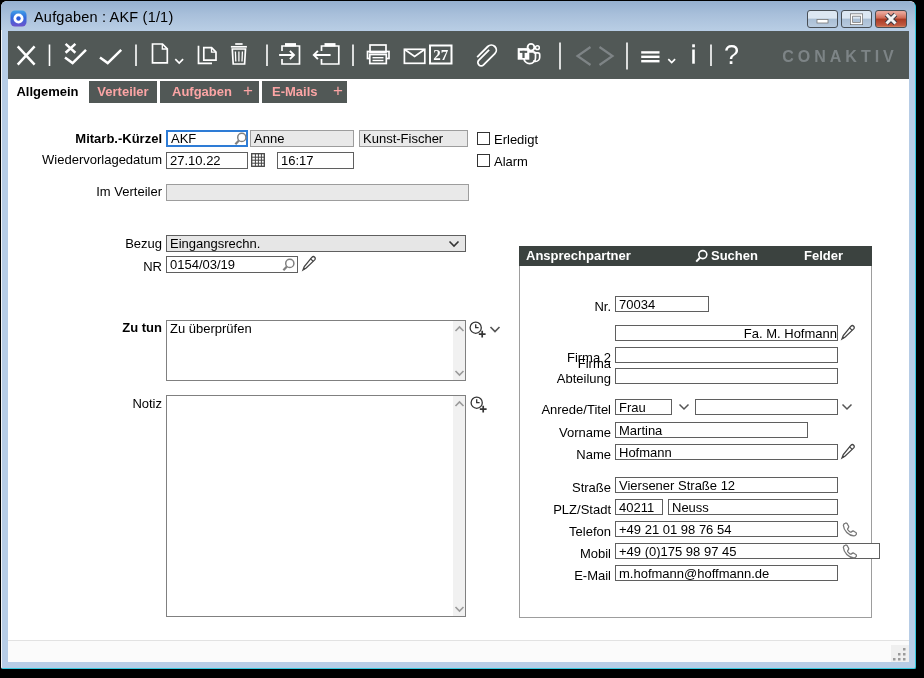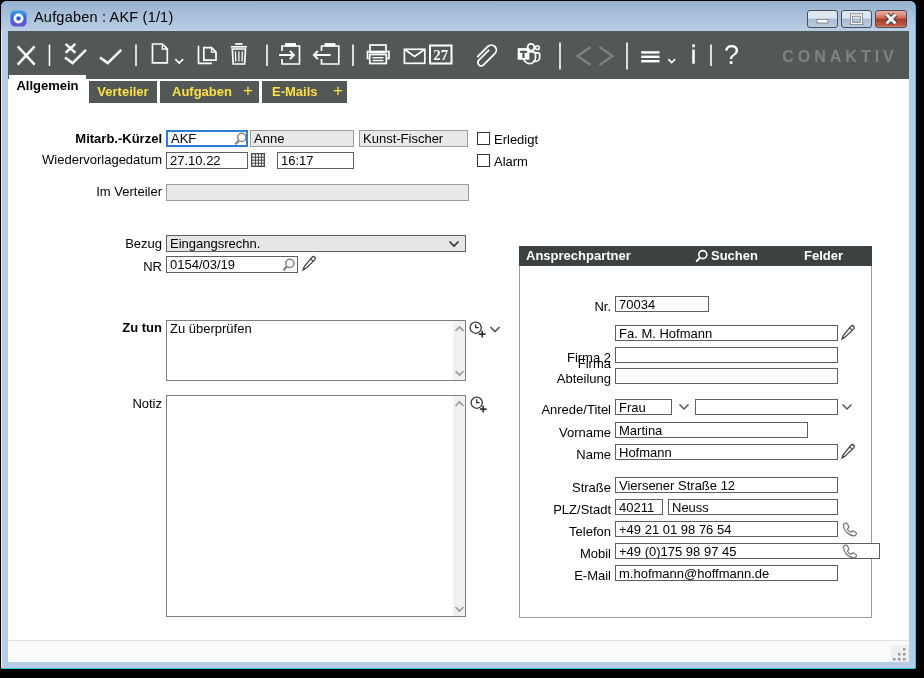--- a/index.html
+++ b/index.html
@@ -13,21 +13,21 @@
   #titlebar { position:absolute; left:1px; top:1px; width:914px; height:29px;
     background:linear-gradient(#95b0cf, #a8bfda 45%, #b8cde4);
     border-radius:6px 6px 0 0; }
   #titletext { position:absolute; left:33px; top:8px; font-size:14.5px; letter-spacing:0.2px; color:#000; }
   .capbtn { position:absolute; top:9px; height:18px; border:1px solid #484f56; border-radius:3px; }
   #btnmin  { left:806px; width:31px; background:linear-gradient(#dce7f2 45%, #a9bed4 50%, #b9cbdf); }
   #btnmax  { left:840px; width:31px; background:linear-gradient(#dce7f2 45%, #a9bed4 50%, #b9cbdf); }
   #btncls  { left:874px; width:32px; background:linear-gradient(#e8a397 10%, #cf6954 45%, #a93a24 50%, #c05a42 90%, #d98d67); }
   #toolbar { position:absolute; left:8px; top:31px; width:901px; height:48px; background:#515856; }
   #content { position:absolute; left:8px; top:79px; width:901px; height:583px; background:#fff; }
-  .tab { position:absolute; height:22px; background:#515856; color:#fde047; font-weight:bold;
+  .tab { position:absolute; height:22px; background:#515856; color:#fca5a5; font-weight:bold;
          font-size:13px; text-align:center; line-height:22px; }
   .tab.active { background:#fff; color:#000; height:24px; }
   .tab .plus { position:absolute; top:-1px; font-weight:400; font-size:17px; }
   .fld { position:absolute; border:1px solid #707070; background:#fff; font-size:13px;
          line-height:14px; padding:1px 0 0 3px; white-space:nowrap; overflow:hidden; height:17px; }
   .dis { background:#e9e9e9; border:1px solid #9d9d9d; }
   .lbl { position:absolute; font-size:13px; text-align:right; white-space:nowrap; height:16px; }
   .b { font-weight:bold; }
   .pf { height:16px; }
   .cb { position:absolute; width:13px; height:13px; background:#fff; border:1px solid #333; }
@@ -145,21 +145,21 @@
   <line x1="703" y1="17" x2="703" y2="38.5" stroke-width="1.6"></line>
 
   <text x="723.5" y="36.5" fill="#fff" stroke="none" font-size="27" text-anchor="middle" font-family="Liberation Sans">?</text>
 
   <text x="832" y="34.5" fill="#7d8486" stroke="none" font-size="16" letter-spacing="4" font-weight="bold" text-anchor="middle" font-family="Liberation Sans">CONAKTIV</text>
 </g>
     </svg>
 </div>
 <div id="content"></div>
 
-<div class="tab active" style="left:9px; top:75px; width:77px;">Allgemein</div>
+<div class="tab active" style="left:9px; top:81px; width:77px;">Allgemein</div>
 <div class="tab" style="left:89px; top:81px; width:68px;">Verteiler</div>
 <div class="tab" style="left:160px; top:81px; width:99px; text-align:left; padding-left:12px;">Aufgaben<span class="plus" style="right:6px;">+</span></div>
 <div class="tab" style="left:262px; top:81px; width:85px; text-align:left; padding-left:10px;">E-Mails<span class="plus" style="right:4px;">+</span></div>
 
 <div class="lbl b" style="left:20px; top:131px; width:142px;">Mitarb.-Kürzel</div>
 <div class="fld" style="left:166px; top:130px; width:82px; border:2px solid #2e7cd6; padding-top:0;">AKF</div>
 <svg class="abs" style="left:233px; top:132px;" width="14" height="14" viewBox="0 0 14 14">
     <circle cx="8.8" cy="5.4" r="4.1" stroke="#808080" stroke-width="1.5" fill="none"></circle>
     <line x1="5.9" y1="8.5" x2="2.4" y2="12.3" stroke="#808080" stroke-width="2.2"></line>
   </svg>
@@ -237,21 +237,21 @@
   <svg style="left:175px; top:3px;" width="15" height="15" viewBox="0 0 15 15">
       <circle cx="8.8" cy="5.6" r="4.0" stroke="#fff" stroke-width="1.6" fill="none"></circle>
       <line x1="5.9" y1="8.7" x2="2.2" y2="12.6" stroke="#fff" stroke-width="2"></line>
     </svg>
   <span style="left:192px;">Suchen</span>
   <span style="left:253px;margin-left:32px;">Felder leeren</span>
 </div>
 <div class="lbl" style="left:470px; top:299px; width:141px;">Nr.</div>
 <div class="fld pf" style="left:615px; top:296px; width:94px; border-color:#5f5f5f;">70034</div>
 <div class="lbl" style="left:470px; top:328px; width:141px;margin-top:28px;">Firma</div>
-<div class="fld pf" style="left:615px; top:325px; width:223px; border-color:#5f5f5f;">Fa. M. Hofmann</div>
+<div class="fld pf" style="left:615px; top:325px; width:223px; border-color:#5f5f5f;text-align:right;">Fa. M. Hofmann</div>
 <svg class="abs" style="left:840px; top:324px;" width="16" height="18" viewBox="0 0 16 18">
     <path d="M11 2.2 a1.9 1.9 0 0 1 2.7 2.7 L5.2 13 L2 14.9 L3.3 11.6 Z" stroke="#444" stroke-width="1.3" fill="none"></path>
     <path d="M9.4 3.6 L12.2 6.4" stroke="#444" stroke-width="1.2"></path>
     <path d="M2 14.9 L2.9 12.5 L4.4 14 Z" fill="#444" stroke="none"></path>
   </svg>
 <div class="lbl" style="left:470px; top:350px; width:141px;">Firma 2</div>
 <div class="fld pf" style="left:615px; top:347px; width:223px; border-color:#5f5f5f;"></div>
 <div class="lbl" style="left:470px; top:371px; width:141px;">Abteilung</div>
 <div class="fld pf" style="left:615px; top:368px; width:223px; border-color:#5f5f5f;"></div>
 <div class="lbl" style="left:470px; top:402px; width:141px;">Anrede/Titel</div>

